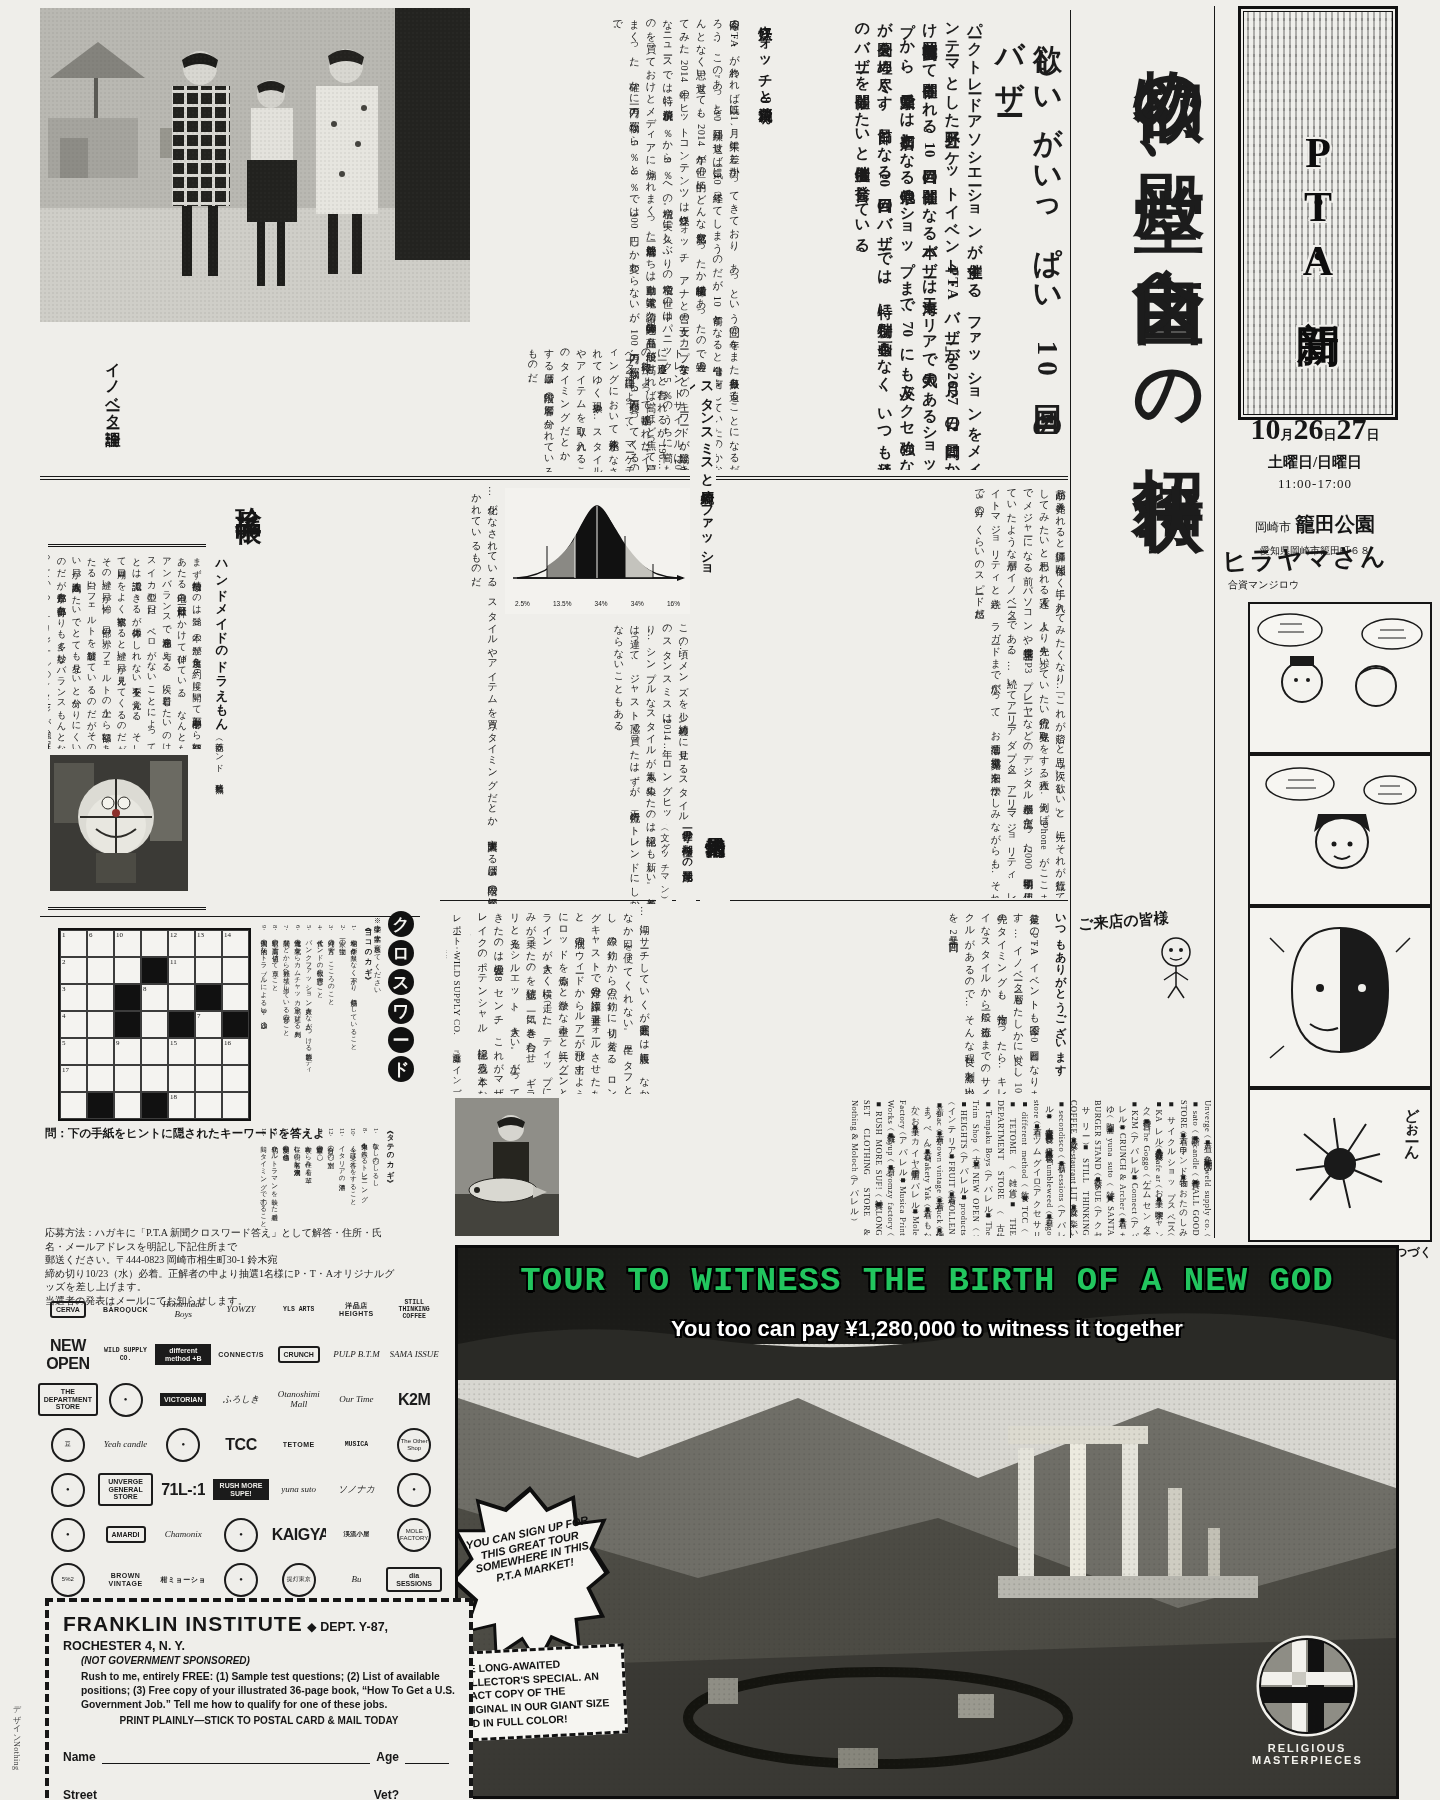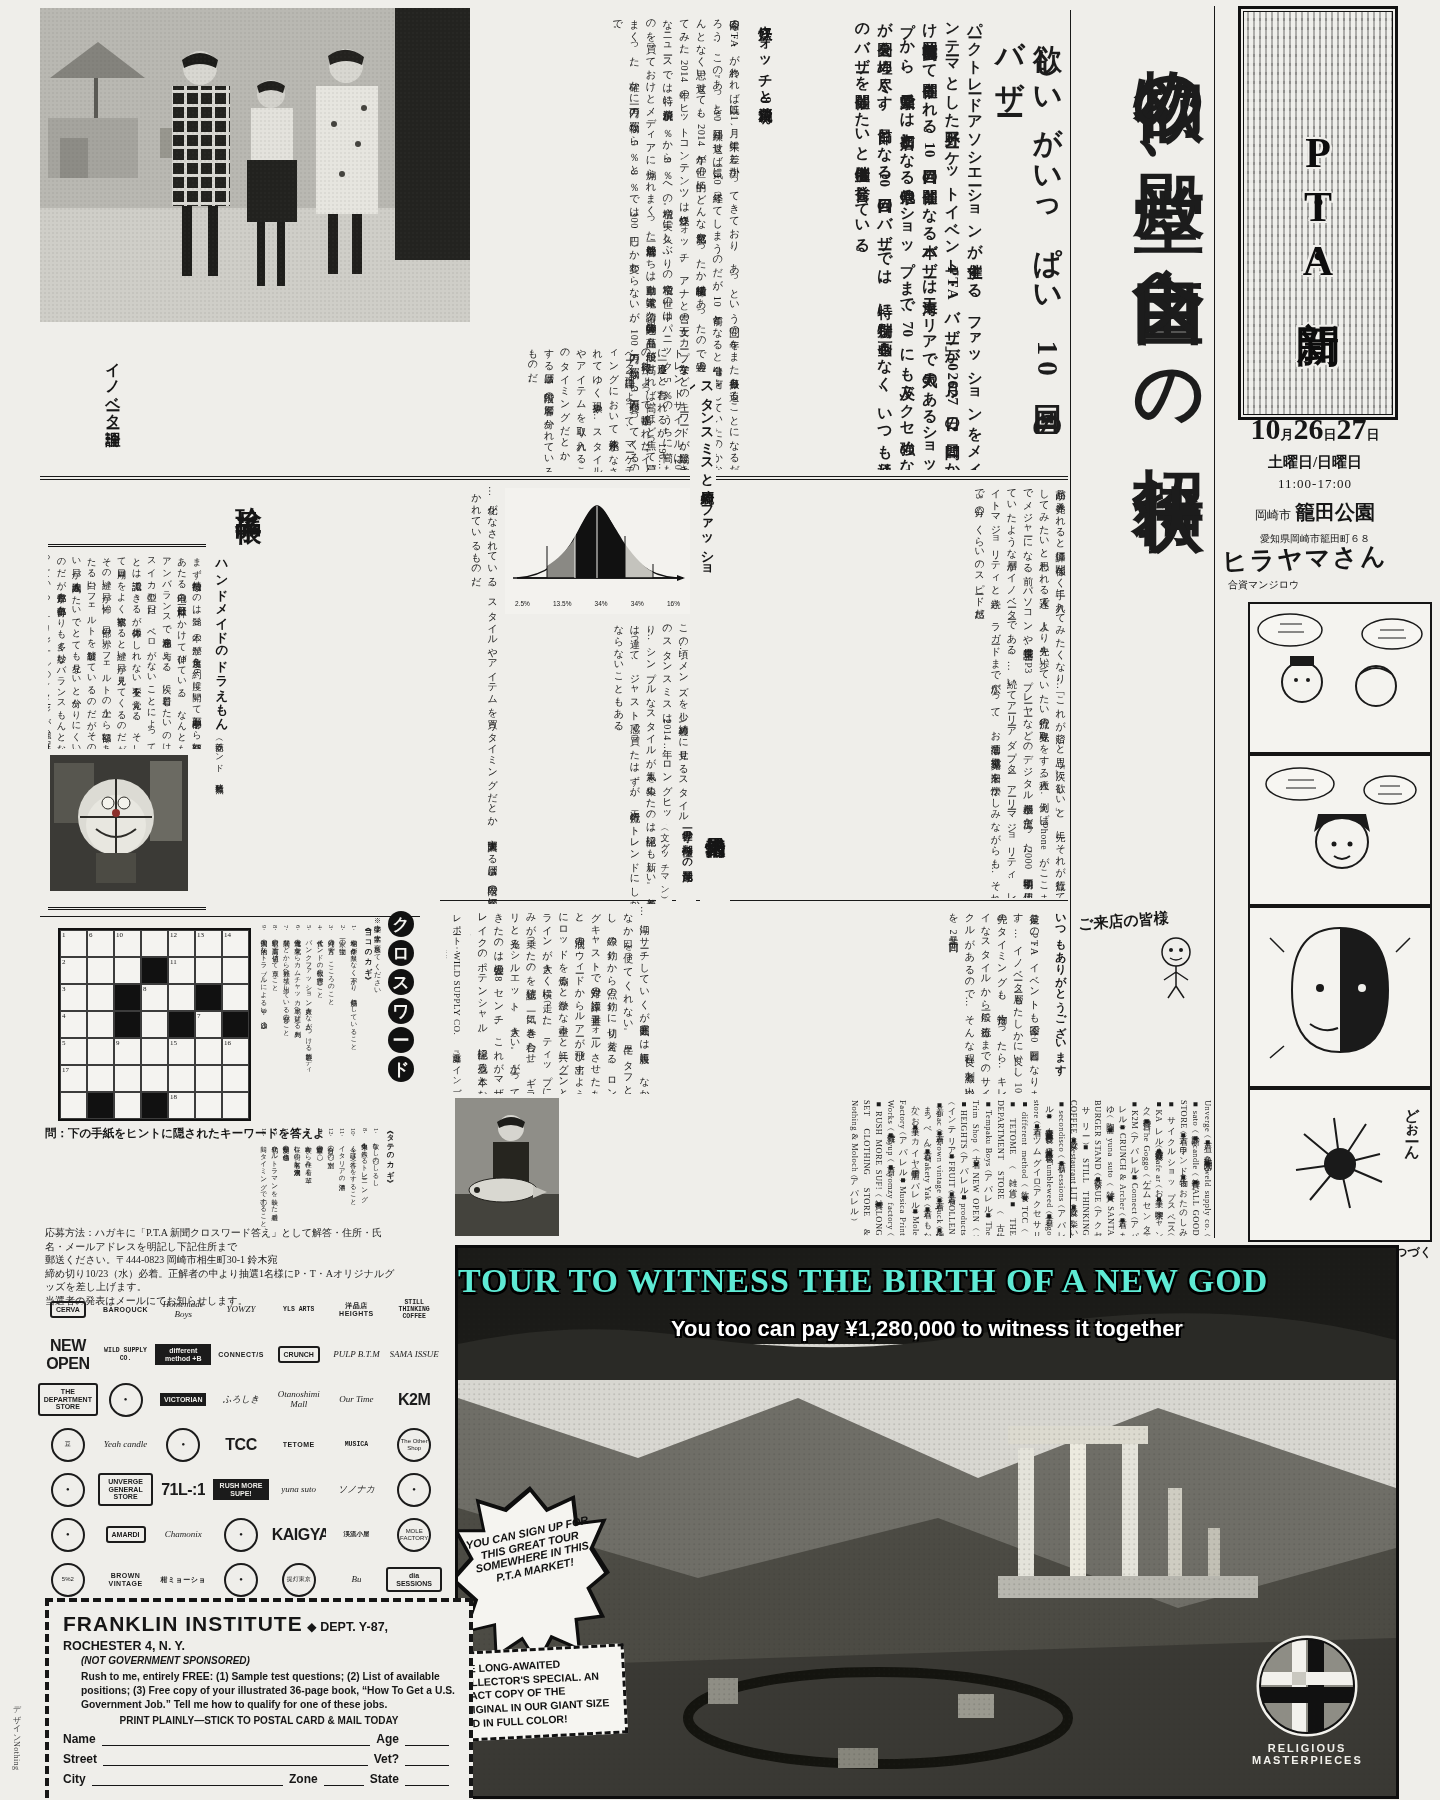--- a/index.html
+++ b/index.html
@@ -54,43 +54,43 @@
     max-width:54px;overflow:hidden;line-height:1.1;}
   .s-caps{font-weight:900;letter-spacing:.5px;text-transform:uppercase;}
   .s-big{font-weight:900;font-size:16px;letter-spacing:-.5px;}
   .s-script{font-family:"Liberation Serif",serif;font-style:italic;font-size:9px;}
   .s-badge{border:2px solid #1b1b1b;padding:3px 4px;border-radius:3px;font-weight:bold;}
   .s-circle{border:2px solid #1b1b1b;border-radius:50%;width:30px;height:30px;display:flex;align-items:center;justify-content:center;font-size:6px;}
   .s-stamp{background:#1b1b1b;color:#efeeea;padding:3px 4px;font-weight:bold;}
   .s-mono{font-family:"Liberation Mono","DejaVu Sans Mono",monospace;font-size:6.5px;font-weight:bold;}
   
   #ad{border:3px solid #0d0d0d;background:#191917;overflow:hidden;}
-  #ad-headline{font-family:Liberation Serif, serif;font-weight:900;font-size:34px;
-    color:#5eead4;letter-spacing:1px;
+  #ad-headline{font-family:Liberation Mono, monospace;font-weight:900;font-size:34px;
+    color:#22c55e;text-align:center;letter-spacing:1px;
     text-shadow:2px 2px 0 #000,-2px 2px 0 #000,2px -2px 0 #000,-2px -2px 0 #000,0 3px 0 #000;}
   #ad-subline{font-family:"Liberation Sans","DejaVu Sans",sans-serif;font-weight:900;font-size:22px;
     color:#fff;text-align:center;
     text-shadow:2px 2px 0 #000,-2px 2px 0 #000,2px -2px 0 #000,-2px -2px 0 #000;}
   .burst-bk,.burst-wh{position:absolute;clip-path:polygon(50% 0%,61% 12%,78% 5%,80% 20%,98% 18%,90% 34%,100% 48%,88% 57%,97% 73%,80% 75%,82% 92%,64% 85%,55% 100%,45% 86%,28% 96%,27% 78%,8% 82%,15% 64%,0% 52%,12% 40%,2% 24%,20% 24%,16% 7%,34% 12%);}
   .burst-bk{background:#0e0e0e;}
   .burst-wh{background:#f5f4f0;}
   #burst-text{position:absolute;transform:rotate(-12deg);font-family:"Liberation Sans",sans-serif;
     font-weight:900;font-style:italic;font-size:11px;text-align:center;color:#111;line-height:1.15;}
   #collector{position:absolute;background:#f6f5f1;border:3px dashed #111;transform:rotate(-3deg);
     font-family:"Liberation Sans",sans-serif;font-weight:900;font-size:10.5px;line-height:1.3;
     padding:8px 9px;color:#111;}
   #rm-label{font-family:"Liberation Sans",sans-serif;font-weight:900;letter-spacing:2px;color:#f2f1ec;font-size:11px;}
   
   #coupon{border:4px dashed #161616;background:#efeeea;padding:10px 14px 8px;font-family:"Liberation Sans","DejaVu Sans",sans-serif;}
   #coupon h1{margin:0;font-size:21px;letter-spacing:1px;display:inline;}
   .cp-dept{font-size:12.5px;font-weight:900;}
   .cp-note{font-size:10px;font-weight:bold;font-style:italic;margin:1px 0 4px 18px;}
   .cp-body{font-size:10.3px;font-weight:bold;line-height:1.35;margin-left:18px;}
   .cp-print{font-size:10px;font-weight:900;text-align:center;margin:3px 0 6px;}
-  .cp-row{display:flex;align-items:flex-end;margin:6px 0;font-weight:bold;font-size:12px;}
+  .cp-row{display:flex;align-items:flex-end;margin:24px 0;font-weight:bold;font-size:12px;}
   .cp-row i{flex:1;border-bottom:1.5px solid #161616;margin:0 6px;height:1px;}
   .cp-l{white-space:nowrap;}
   .doodle-bubble{fill:#f7f6f2;stroke:#1a1a1a;stroke-width:1.5;}
 </style>
 </head>
 <body>
 
 <div id="page">
 
   <div class="abs" style="left:40px;top:8px;width:430px;height:314px;">
@@ -152,21 +152,21 @@
 
   <div class="abs" id="masthead-box" style="left:1238px;top:6px;width:154px;height:408px;">
     <div id="masthead-title">P・T・A新聞</div>
   </div>
   <div class="abs date-block" style="left:1224px;top:406px;width:182px;">
     <div>
       <span class="dn">10</span><span class="dk">月</span><span class="dn">26</span><span class="dk">日</span><span class="dn">27</span><span class="dk">日</span>
     </div>
     <div style="font-size:15px;font-weight:bold;">土曜日/日曜日</div>
     <div style="font-size:13px;letter-spacing:1px;">11:00-17:00</div>
-    <div style="margin-top:4px;">
+    <div style="margin-top:16px;">
       <span style="font-size:12px;">岡崎市</span>
       <span style="font-size:20px;font-weight:bold;">籠田公園</span>
     </div>
     <div style="font-size:10px;margin-top:4px;">愛知県岡崎市籠田町６８</div>
   </div>
 
   <div class="rule-h dbl" style="left:40px;top:476px;width:1028px;"></div>
   <div class="rule-h" style="left:440px;top:900px;width:628px;height:1px;"></div>
   <div class="rule-h" style="left:40px;top:916px;width:380px;height:1px;"></div>
   <div class="rule-v" style="left:1070px;top:10px;height:1228px;"></div>

